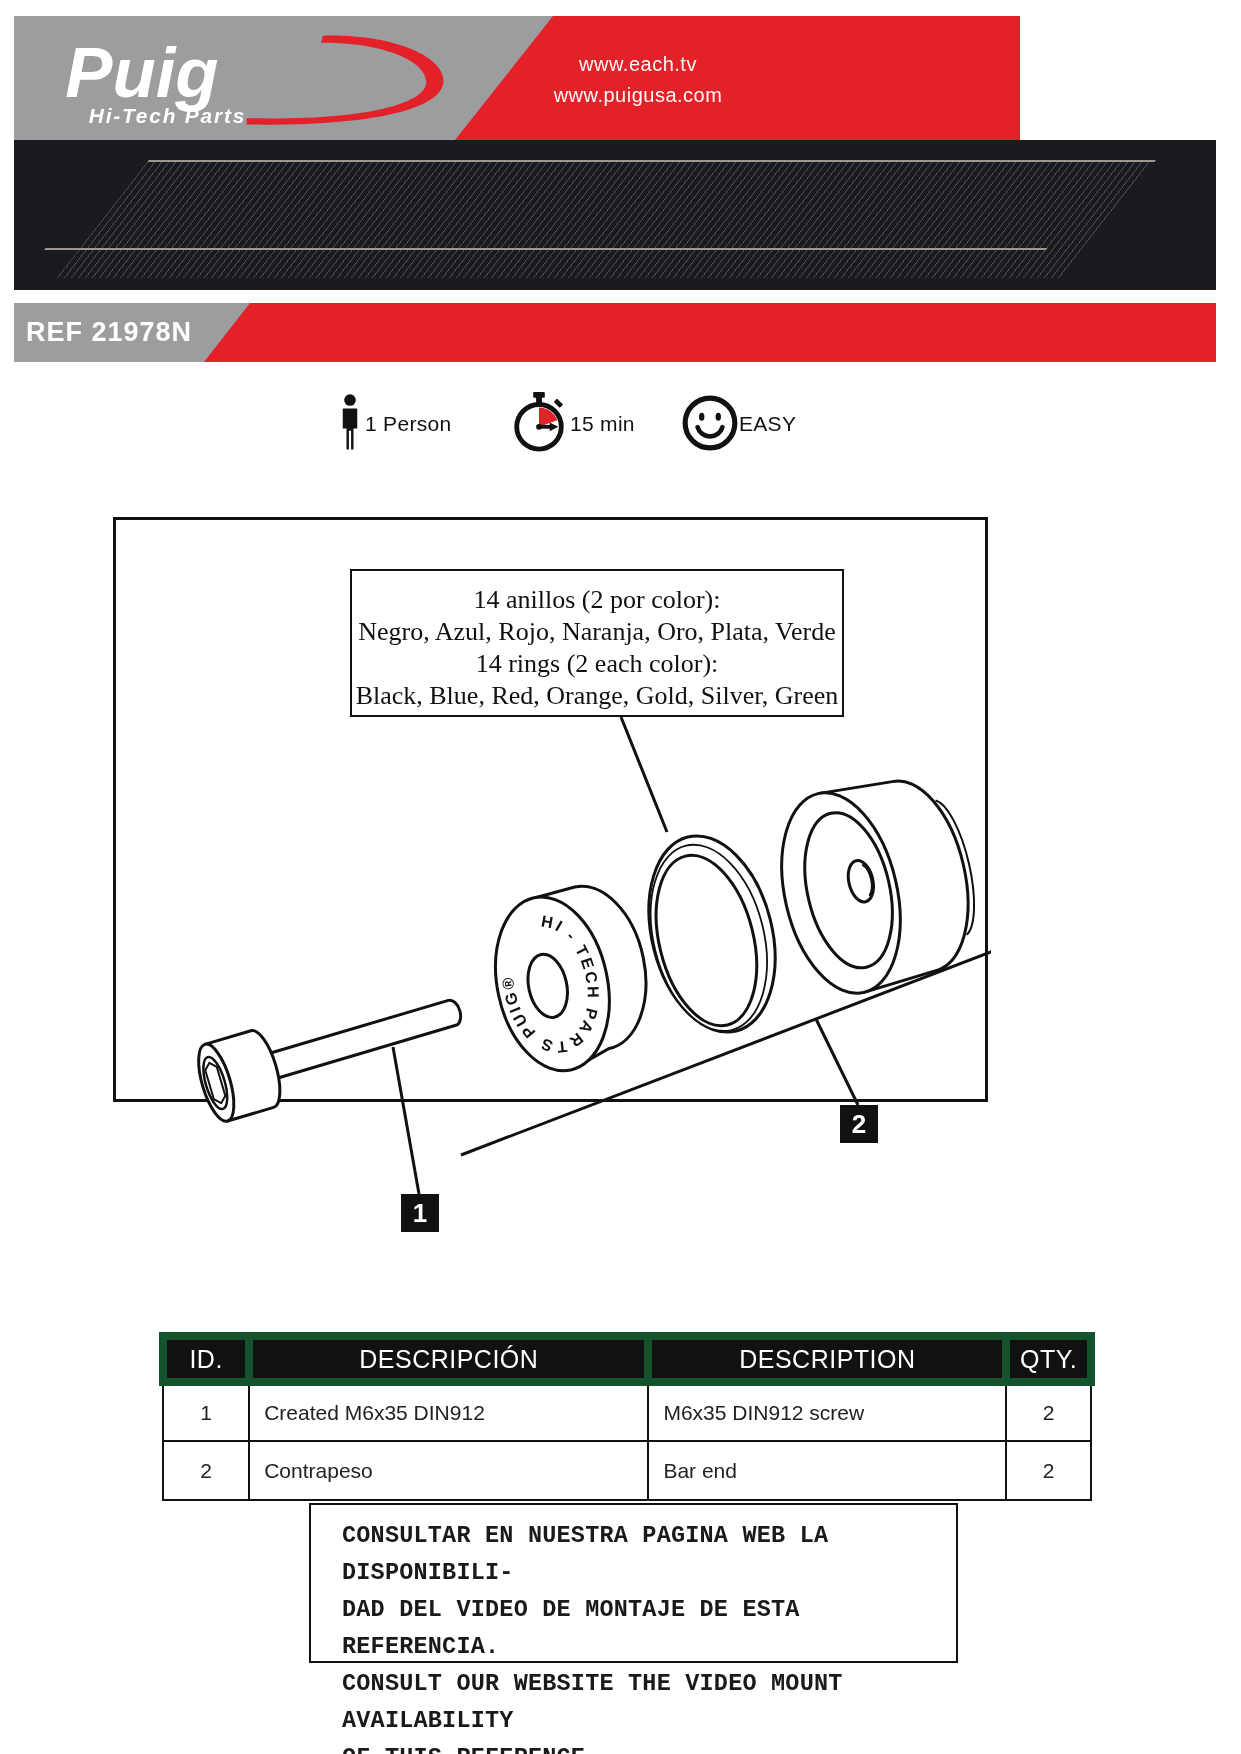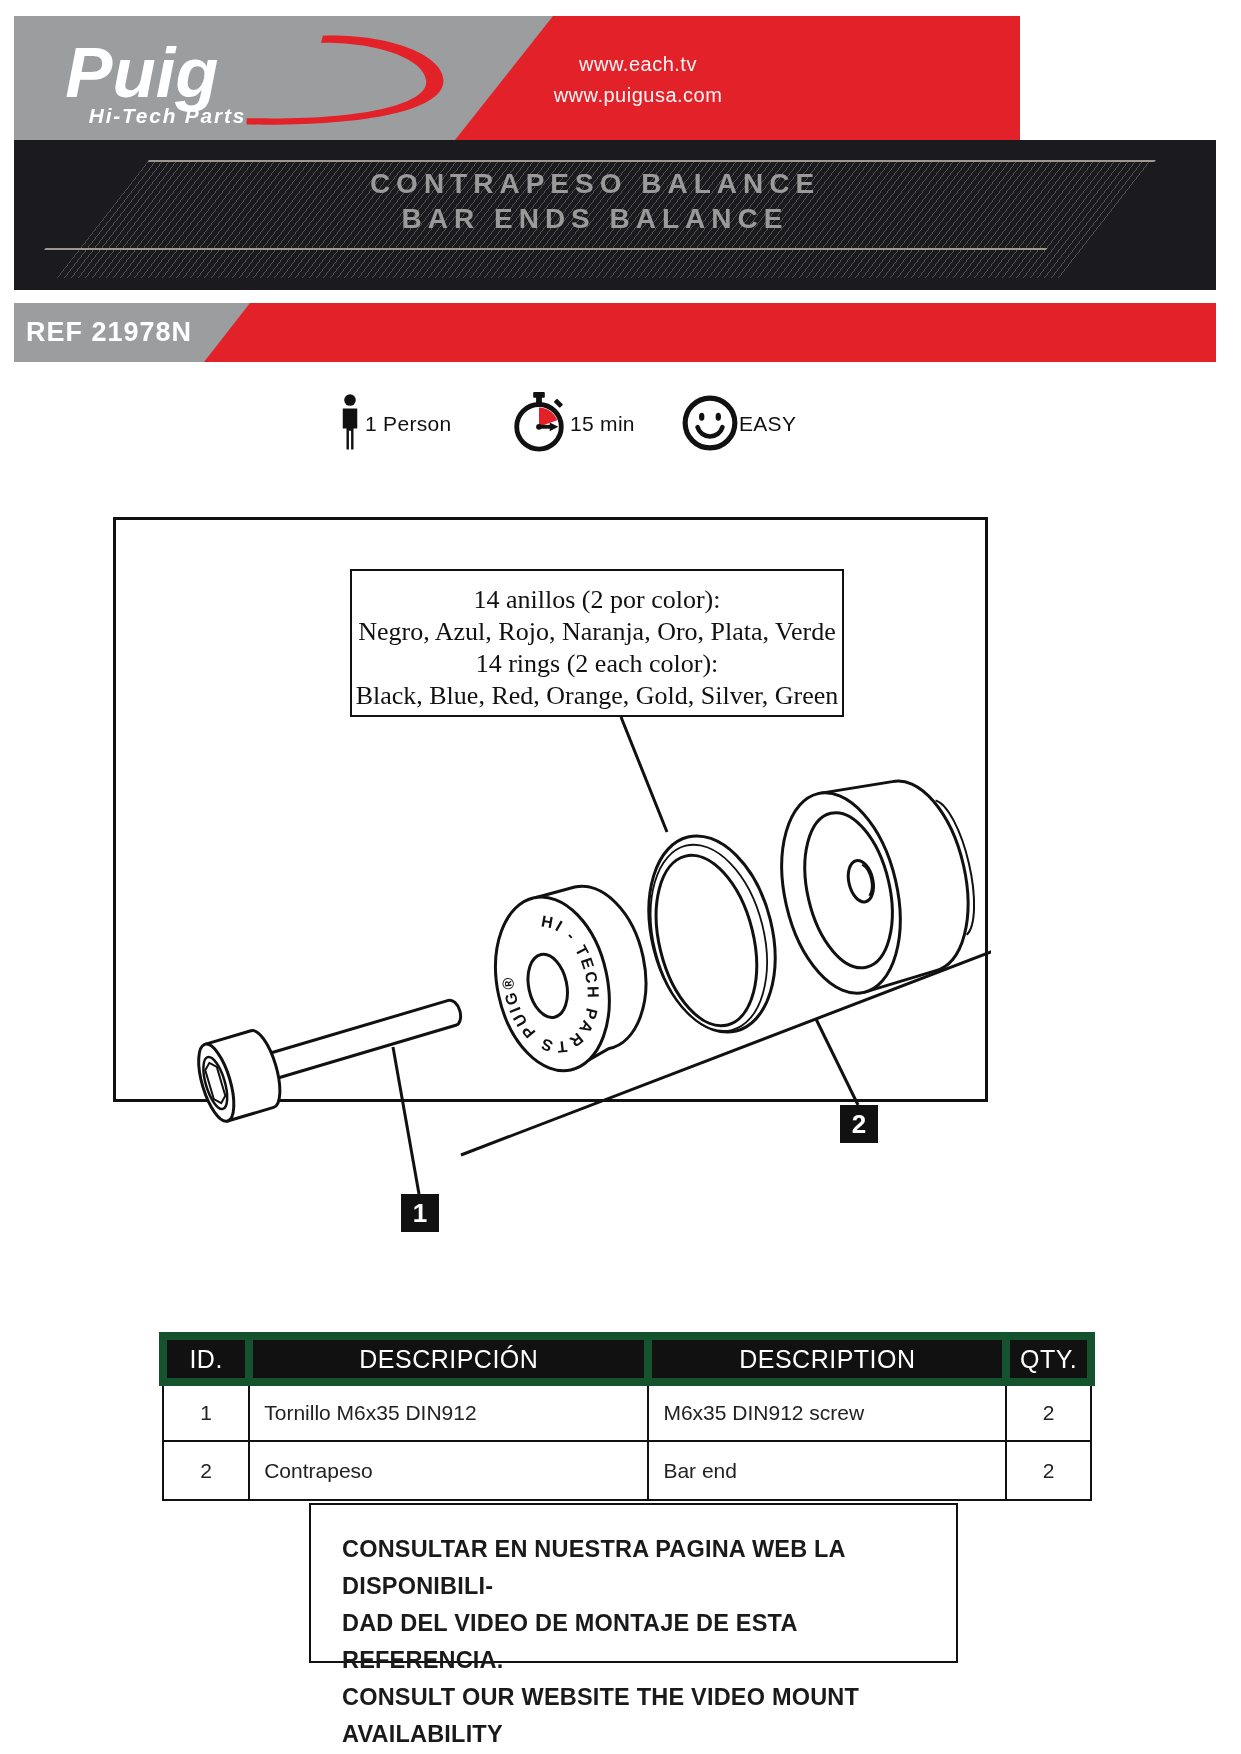--- a/index.html
+++ b/index.html
@@ -49,21 +49,21 @@
   
   .parts-table { position:absolute; left:159px; top:1332px; width:936px; border:2px solid #111; border-collapse:collapse; }
   .parts-table th { background:#111; color:#fff; font-size:25px; font-weight:400; height:46px; border:8px solid #14532d; letter-spacing:.5px; }
   .parts-table td { height:59px; font-size:21px; color:#222; border:2px solid #111; background:#fff; }
   .col-id { width:87px; text-align:center; }
   .col-es { width:403px; }
   .col-en { width:361px; }
   .col-qty { width:85px; text-align:center; }
   td.col-es, td.col-en { padding-left:14px; }
   
-  .note-box { position:absolute; left:309px; top:1503px; width:649px; height:160px; border:2px solid #111; padding:26px 0 0 31px; }
+  .note-box { position:absolute; left:309px; top:1503px; width:649px; height:160px; border:2px solid #111; padding:12px 0 0 31px;font-family:Liberation Mono, monospace; }
   .note-line { font-size:23.5px; font-weight:700; color:#1a1a1a; line-height:37px; letter-spacing:.2px; }
   
   .footer { position:absolute; left:14px; top:1673px; width:1202px; height:66px; background:#8f9394; }
   .page-num { position:absolute; left:0; right:0; top:0; height:66px; line-height:60px; text-align:center; color:#fff; font-size:20px; }
   .created { position:absolute; right:16px; top:18px; font-size:16.5px; font-style:italic; color:#1a1a1a; }
   .created b { margin-right:6px; }
 </style>
 </head>
 <body>
 
@@ -78,24 +78,20 @@
     </svg>
     <div class="contact-col urls">
       <div>www.each.tv</div>
       <div>www.puigusa.com</div>
     </div>
   </div>
 
   <div class="title-band">
     <div class="hatch"></div>
     <div class="hatch-bottom-line"></div>
-    <div class="title-text">
-      <div>CONTRAPESO  BALANCE</div>
-      <div>BAR ENDS BALANCE</div>
-    </div>
   </div>
 
   <div class="ref-band">
     <div class="ref-gray"></div>
     <div class="ref-label">REF 21978N</div>
   </div>
 
   <div class="badges">
     <div class="badge">
       <div class="icon-holder">
@@ -196,21 +192,21 @@
       <tr>
         <th class="col-id">ID.</th>
         <th class="col-es">DESCRIPCIÓN</th>
         <th class="col-en">DESCRIPTION</th>
         <th class="col-qty">QTY.</th>
       </tr>
     </thead>
     <tbody>
       <tr>
         <td class="col-id">1</td>
-        <td class="col-es">Tornillo M6x35 DIN912</td>
+        <td class="col-es">Created M6x35 DIN912</td>
         <td class="col-en">M6x35 DIN912 screw</td>
         <td class="col-qty">2</td>
       </tr>
       <tr>
         <td class="col-id">2</td>
         <td class="col-es">Contrapeso</td>
         <td class="col-en">Bar end</td>
         <td class="col-qty">2</td>
       </tr>
     </tbody>

